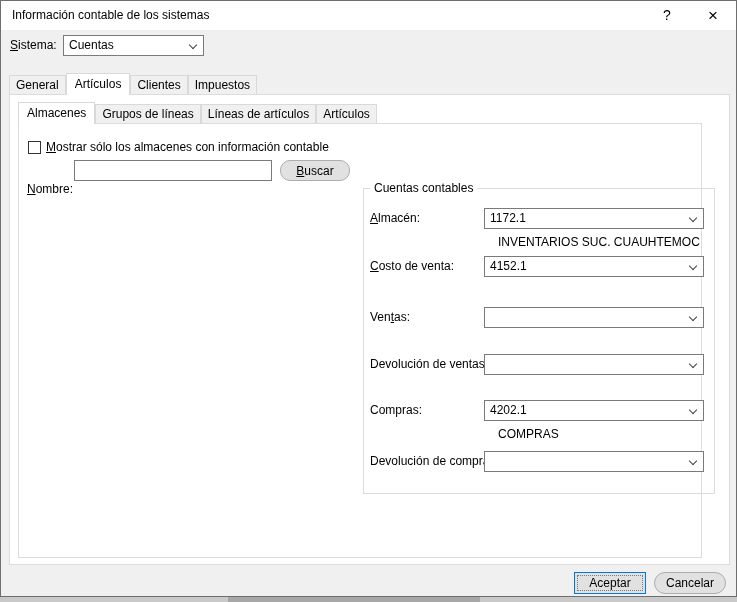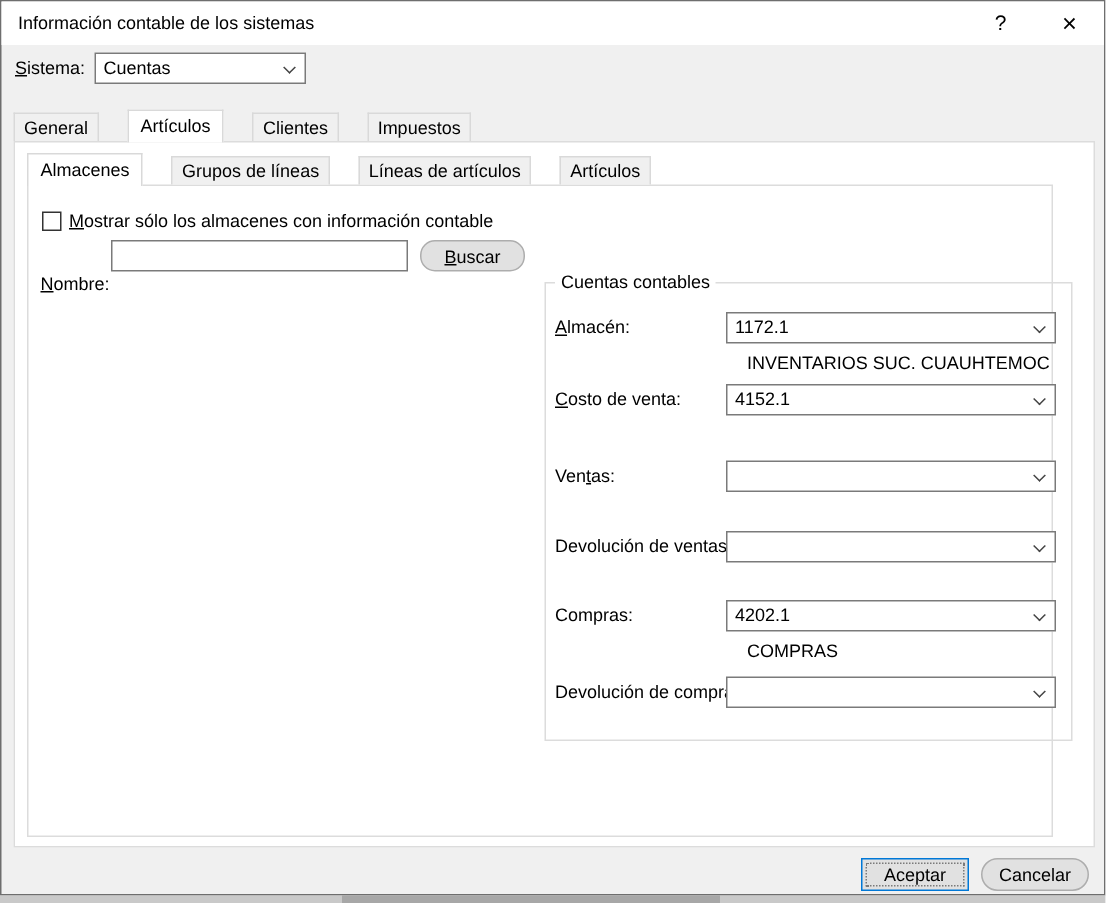--- a/index.html
+++ b/index.html
@@ -21,21 +21,21 @@
   
   .sys-label { position:absolute; left:9px; top:37px; }
   .combo { position:absolute; background:#fff; border:1px solid #7a7a7a; height:21px; }
   .combo .val { position:absolute; left:5px; top:0; right:20px; line-height:19px; white-space:nowrap; overflow:hidden; }
   .chev { position:absolute; right:7px; top:6px; width:6px; height:6px;
           border-right:1px solid #434343; border-bottom:1px solid #434343; transform:rotate(45deg); }
   .sys-combo { left:62px; top:34px; width:141px; }
   
   .tabs { position:absolute; display:flex; align-items:flex-end; z-index:2; }
   .tab { height:19px; line-height:18px; padding:0 6px; background:#f0f0f0;
-         border:1px solid #d9d9d9; border-bottom:none; margin-right:19px; white-space:nowrap;text-align:center; }
+         border:1px solid #d9d9d9; border-bottom:none; margin-right:0; white-space:nowrap;text-align:center; }
   .tab.selected { height:22px; line-height:21px; background:#fff; margin-bottom:-1px; padding:0 8px; z-index:3; }
   .outer-tabs { left:8px; top:72px; height:21px; }
   .panel { position:absolute; background:var(--panel-bg,#fff); border:1px solid #dcdcdc; z-index:1; }
   .outer-panel { left:8px; top:93px; width:721px; height:471px; }
   .inner-tabs { left:8px; top:7px; height:21px; }
   .inner-panel { left:8px; top:28px; width:684px; height:435px; }
   
   .checkbox { position:absolute; left:9px; top:17px; width:13px; height:13px; background:#fff; border:1px solid #333; }
   .cb-label { position:absolute; left:27px; top:16px; }
   .name-label { position:absolute; left:8px; top:58px; }

